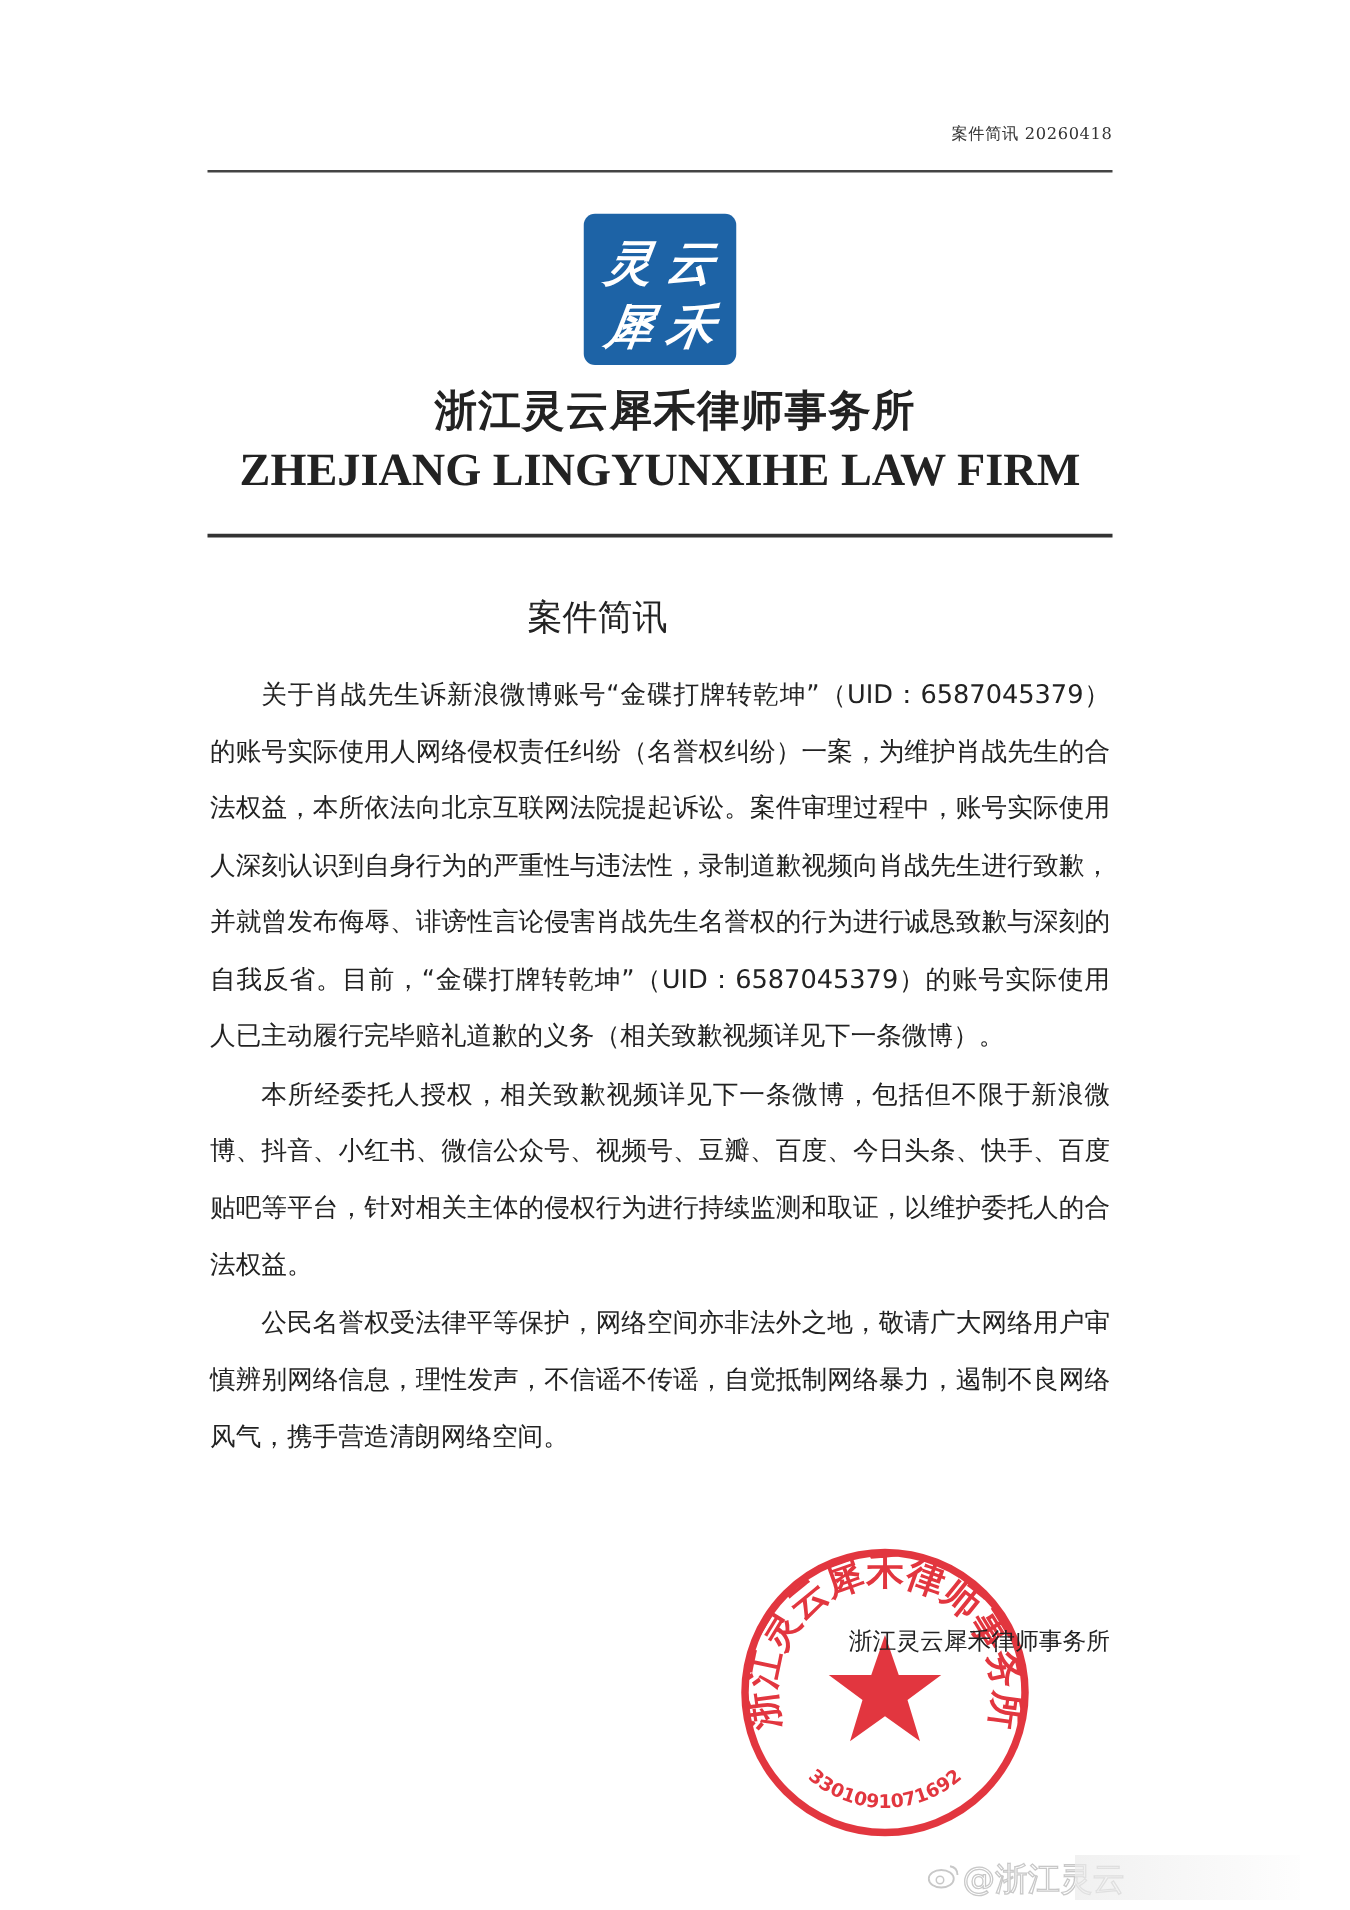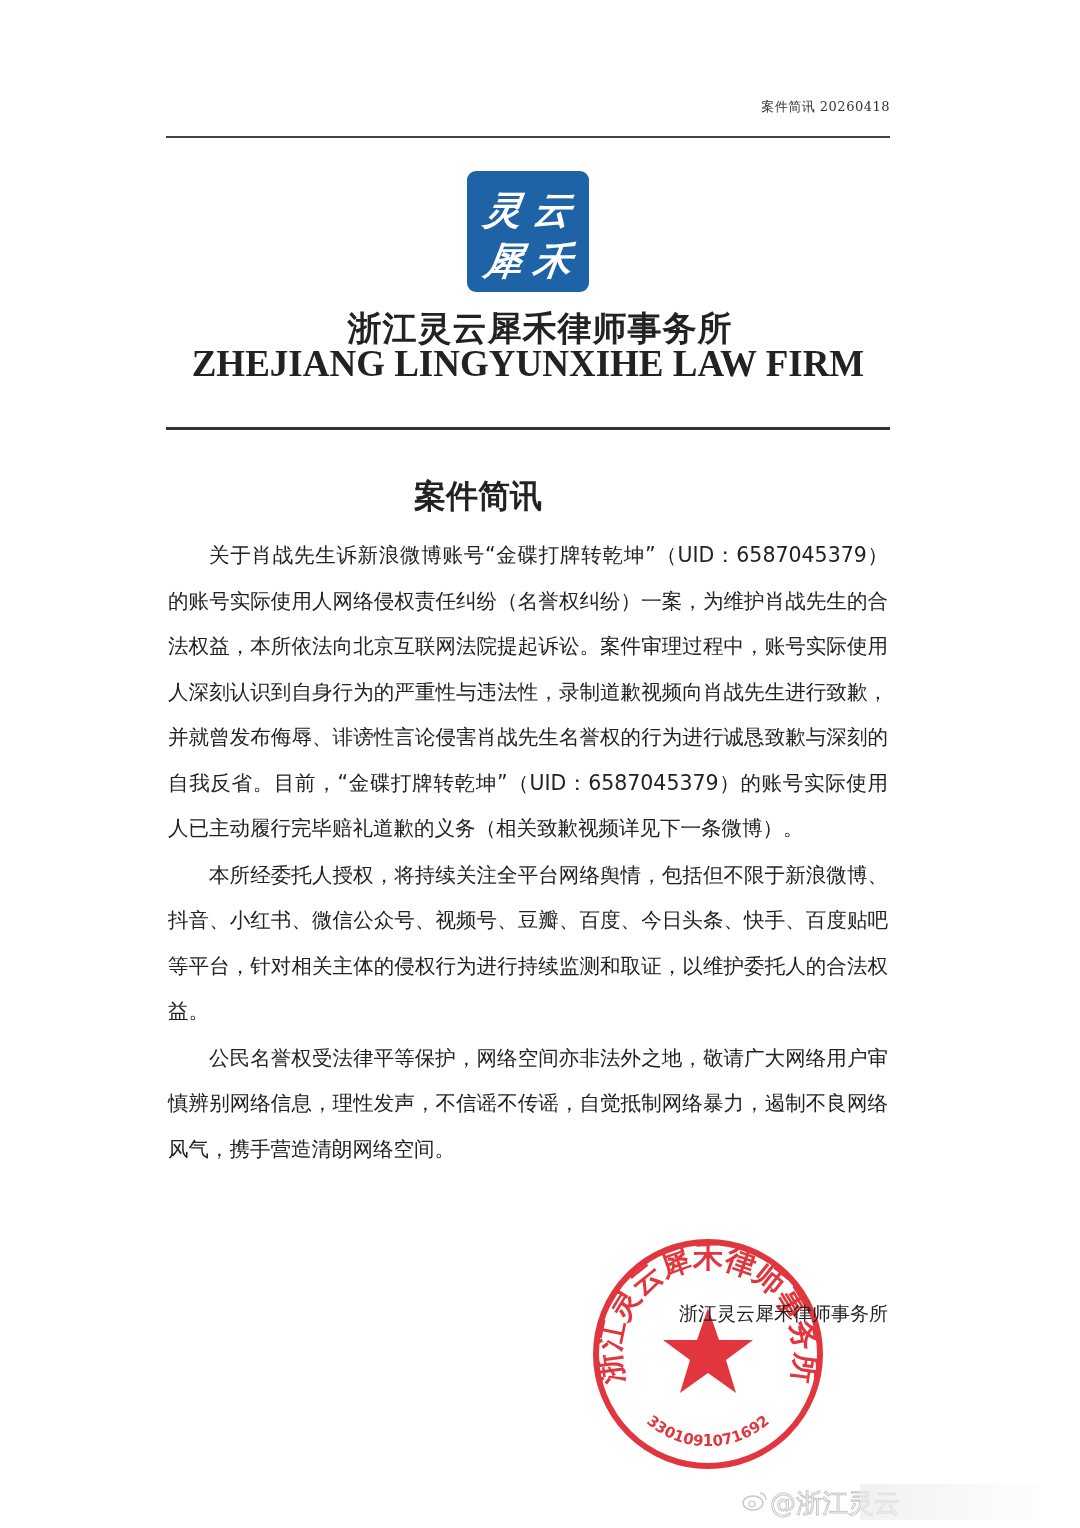--- a/index.html
+++ b/index.html
@@ -19,26 +19,26 @@
     }
     .logo span {
       color: #ffffff; font-size: 38px; font-style: italic; font-weight: bold; display: flex; align-items: center; justify-content: center;
       font-family: "DejaVu Serif", serif; transform: skewX(-8deg);
     }
     .firm-cn {
       position: absolute; top: 306px; left: 0; width: 1080px; text-align: center; font-size: 34px; font-weight: bold;
       font-family: "DejaVu Sans", sans-serif; letter-spacing: 1px; color: #222;
     }
     .firm-en {
-      position: absolute; top: 342px; left: 0; width: 1056px; text-align: center; font-size: 37px; font-weight: bold;
+      position: absolute; top: 355px; left: 0; width: 1056px; text-align: center; font-size: 37px; font-weight: bold;
       font-family: "Liberation Serif", serif; color: #222; letter-spacing: 0px;
     }
     .mid-rule { position: absolute; top: 427px; left: 166px; width: 724px; height: 3px; background: #333; }
     .doc-title {
-      position: absolute; top: 475px; left: 0; width: 956px; text-align: center; font-size: 32px; font-weight: bold;
+      position: absolute; top: 475px; left: 0; width: 956px; text-align: center; font-size: 28px; font-weight: normal;
       font-family: "DejaVu Sans", sans-serif; color: #222;
     }
     .body-text {
       position: absolute; top: 533px; left: 168px; width: 720px; font-size: 20.5px; line-height: 45.5px;
       font-family: "DejaVu Sans", sans-serif; color: #222; text-align: justify;
     }
     .body-text p { margin: 0 0 1px 0; text-indent: 2em; }
     .sig-block {
       position: absolute; top: 1290px; right: 192px; text-align: right; font-size: 19px; line-height: 46px;
       font-family: "DejaVu Sans", sans-serif; color: #222; z-index: 3;
@@ -72,21 +72,21 @@
 </div>
 
 <div class="firm-cn">浙江灵云犀禾律师事务所</div>
 <div class="firm-en">ZHEJIANG LINGYUNXIHE LAW FIRM</div>
 <div class="mid-rule"></div>
 
 <div class="doc-title">案件简讯</div>
 
 <div class="body-text">
   <p>关于肖战先生诉新浪微博账号“金碟打牌转乾坤”（UID：6587045379）的账号实际使用人网络侵权责任纠纷（名誉权纠纷）一案，为维护肖战先生的合法权益，本所依法向北京互联网法院提起诉讼。案件审理过程中，账号实际使用人深刻认识到自身行为的严重性与违法性，录制道歉视频向肖战先生进行致歉，并就曾发布侮辱、诽谤性言论侵害肖战先生名誉权的行为进行诚恳致歉与深刻的自我反省。目前，“金碟打牌转乾坤”（UID：6587045379）的账号实际使用人已主动履行完毕赔礼道歉的义务（相关致歉视频详见下一条微博）。</p>
-  <p>本所经委托人授权，将持续关注全平台网络舆情，包括但不限于新浪微博、抖音、小红书、微信公众号、视频号、豆瓣、百度、今日头条、快手、百度贴吧等平台，针对相关主体的侵权行为进行持续监测和取证，以维护委托人的合法权益。</p>
+  <p>本所经委托人授权，相关致歉视频详见下一条微博，包括但不限于新浪微博、抖音、小红书、微信公众号、视频号、豆瓣、百度、今日头条、快手、百度贴吧等平台，针对相关主体的侵权行为进行持续监测和取证，以维护委托人的合法权益。</p>
   <p>公民名誉权受法律平等保护，网络空间亦非法外之地，敬请广大网络用户审慎辨别网络信息，理性发声，不信谣不传谣，自觉抵制网络暴力，遏制不良网络风气，携手营造清朗网络空间。</p>
 </div>
 
 <svg class="seal" viewBox="0 0 236 236">
   <defs>
     <path id="sealArc" d="M 40 160 A 88 88 0 1 1 196 160" fill="none"></path>
     <path id="numArc" d="M 48 178 A 92 92 0 0 0 188 178" fill="none"></path>
   </defs>
   <circle cx="118" cy="118" r="112" fill="none" stroke="#e0262f" stroke-width="6"></circle>
   <text fill="#e0262f" font-size="30" font-weight="bold" font-family="DejaVu Sans, sans-serif">

